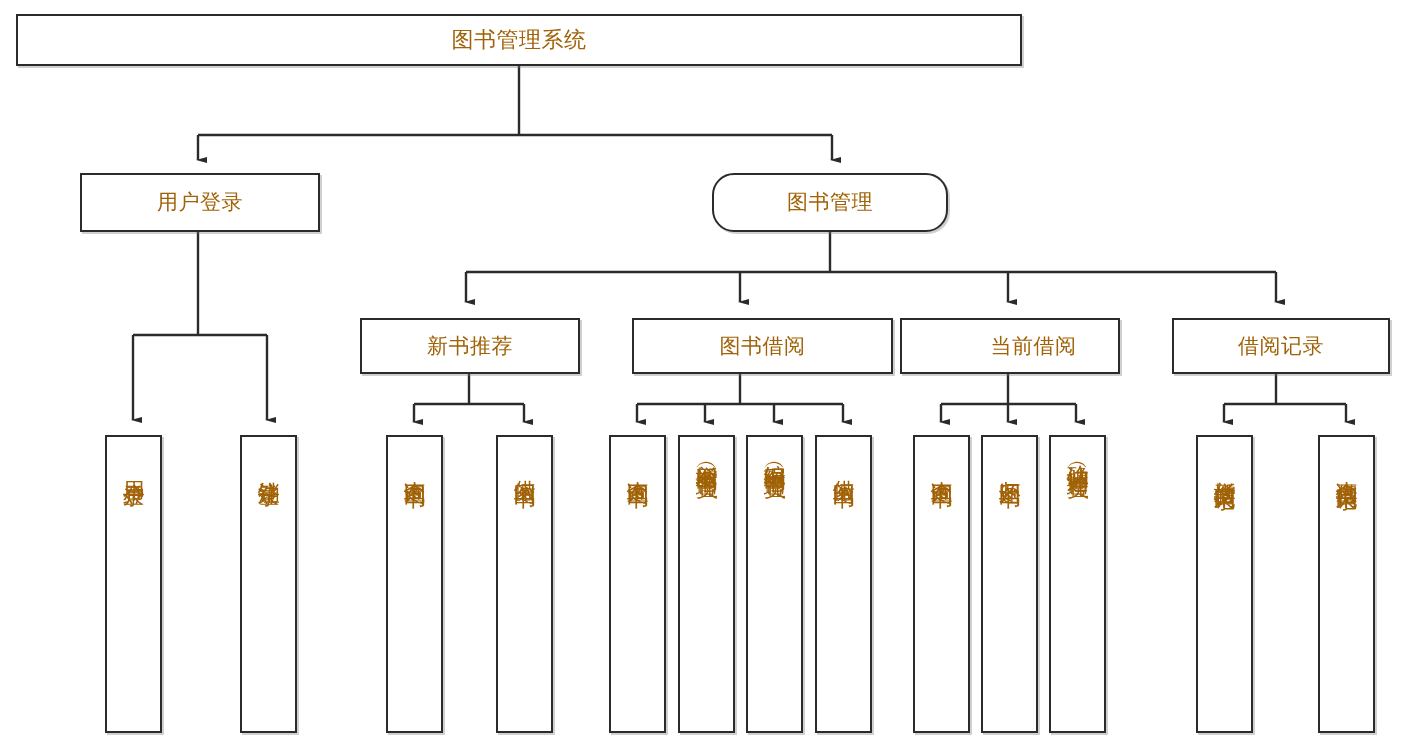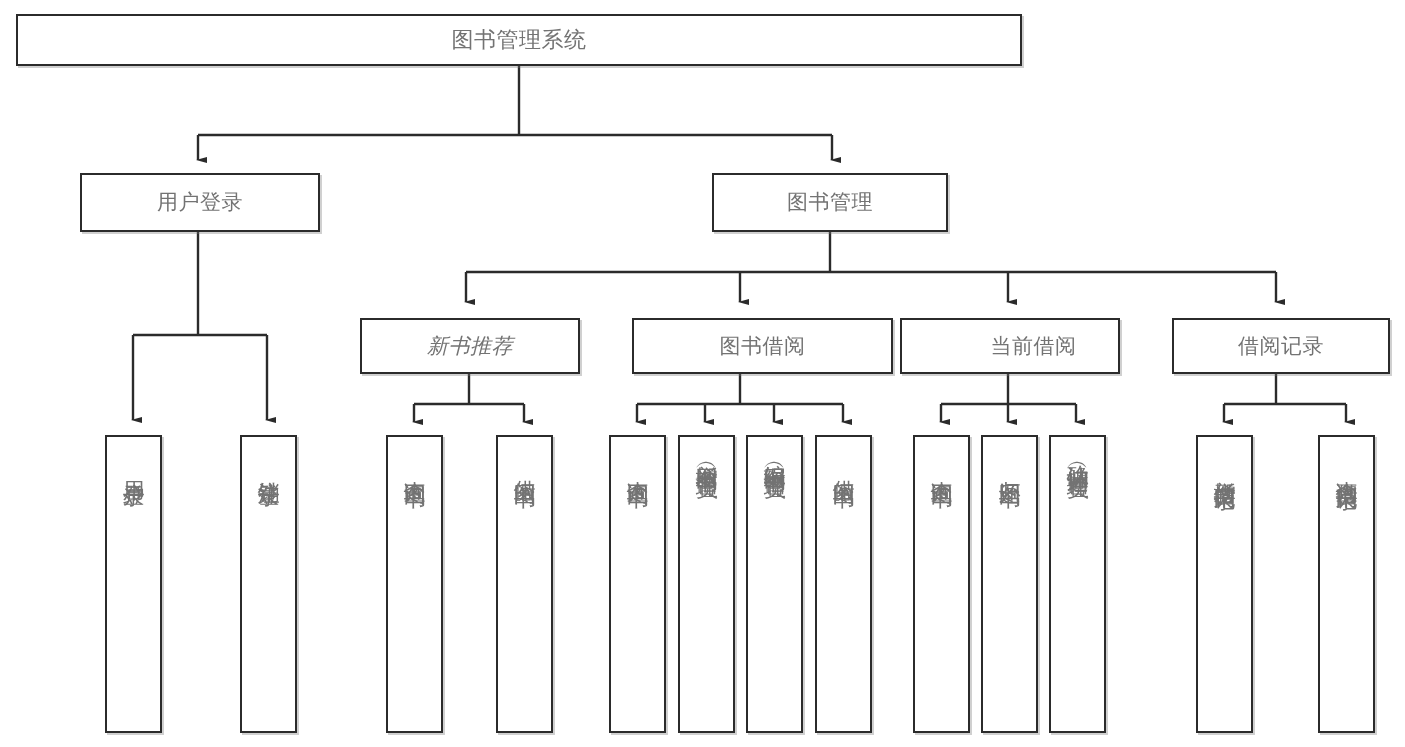--- a/index.html
+++ b/index.html
@@ -28,21 +28,21 @@
     display:flex;
     align-items:center;
     justify-content:center;
     text-align:center;
     box-shadow:2px 2px 0 rgba(120,120,120,0.35);
   }
   .node .label{
     display:block;
     line-height:1.18;
     letter-spacing:0.5px;
-    color:#737373;
+    color:#a16207;
   }
   .h-node .label{
     font-size:21px;
   }
   .root .label{
     font-size:22px;
   }
   
   .v-node{
     padding:8px 0;
@@ -124,25 +124,25 @@
     </g>
   </svg>
 
   <div class="node h-node root" style="left:16px; top:14px; width:1006px; height:52px;">
     <span class="label">图书管理系统</span>
   </div>
 
   <div class="node h-node" style="left:80px; top:173px; width:240px; height:59px;">
     <span class="label">用户登录</span>
   </div>
-  <div class="node h-node" style="left:712px; top:173px; width:236px; height:59px;">
+  <div class="node h-node" style="left:712px; top:173px; width:236px; height:59px;border-radius:22px;">
     <span class="label">图书管理</span>
   </div>
 
-  <div class="node h-node" style="left:360px; top:318px; width:220px; height:56px;font-style:italic;">
+  <div class="node h-node" style="left:360px; top:318px; width:220px; height:56px;">
     <span class="label">新书推荐</span>
   </div>
   <div class="node h-node" style="left:632px; top:318px; width:261px; height:56px;">
     <span class="label">图书借阅</span>
   </div>
   <div class="node h-node" style="left:900px; top:318px; width:220px; height:56px;padding-left:47px;">
     <span class="label">当前借阅</span>
   </div>
   <div class="node h-node" style="left:1172px; top:318px; width:218px; height:56px;">
     <span class="label">借阅记录</span>

